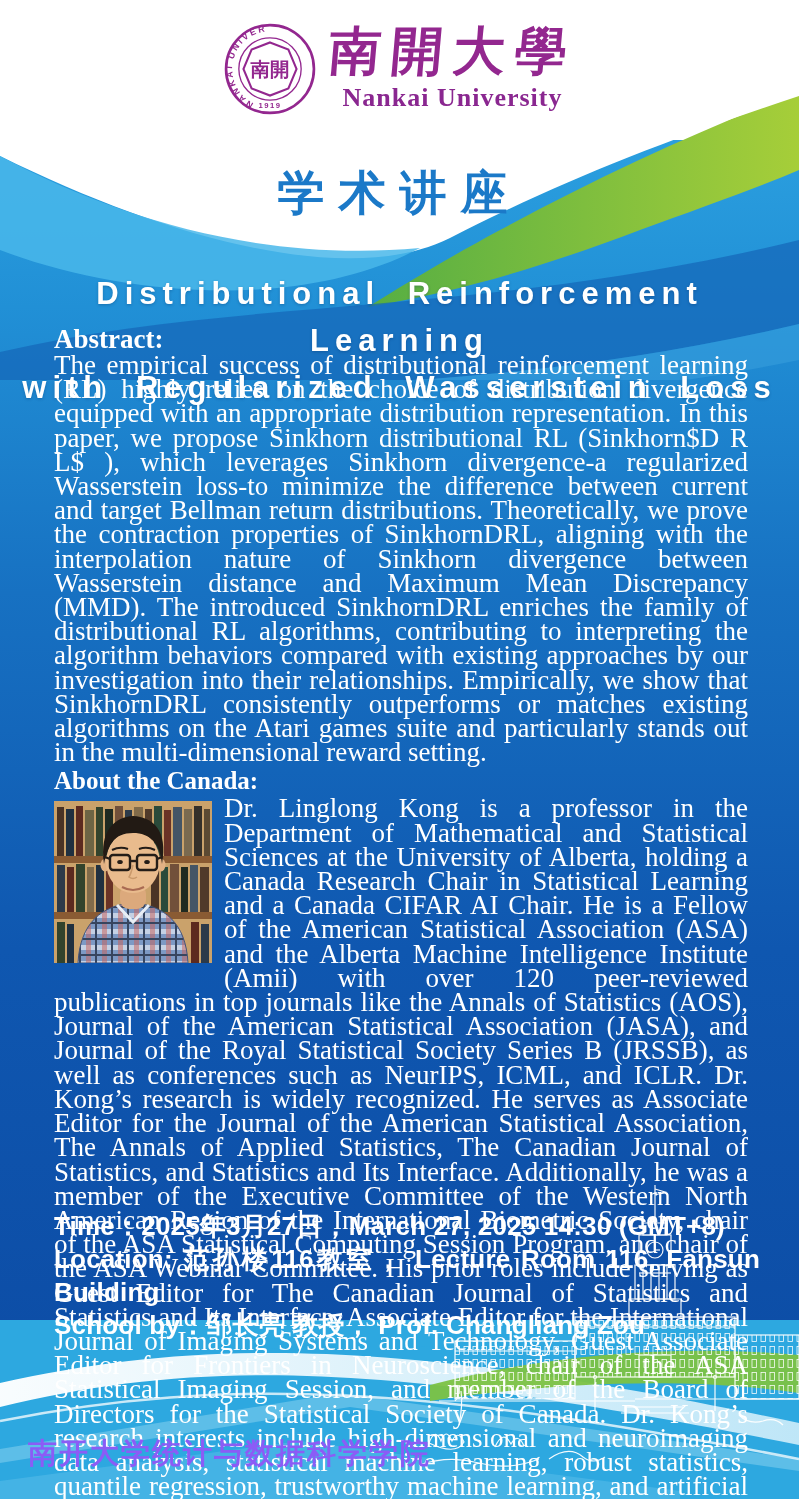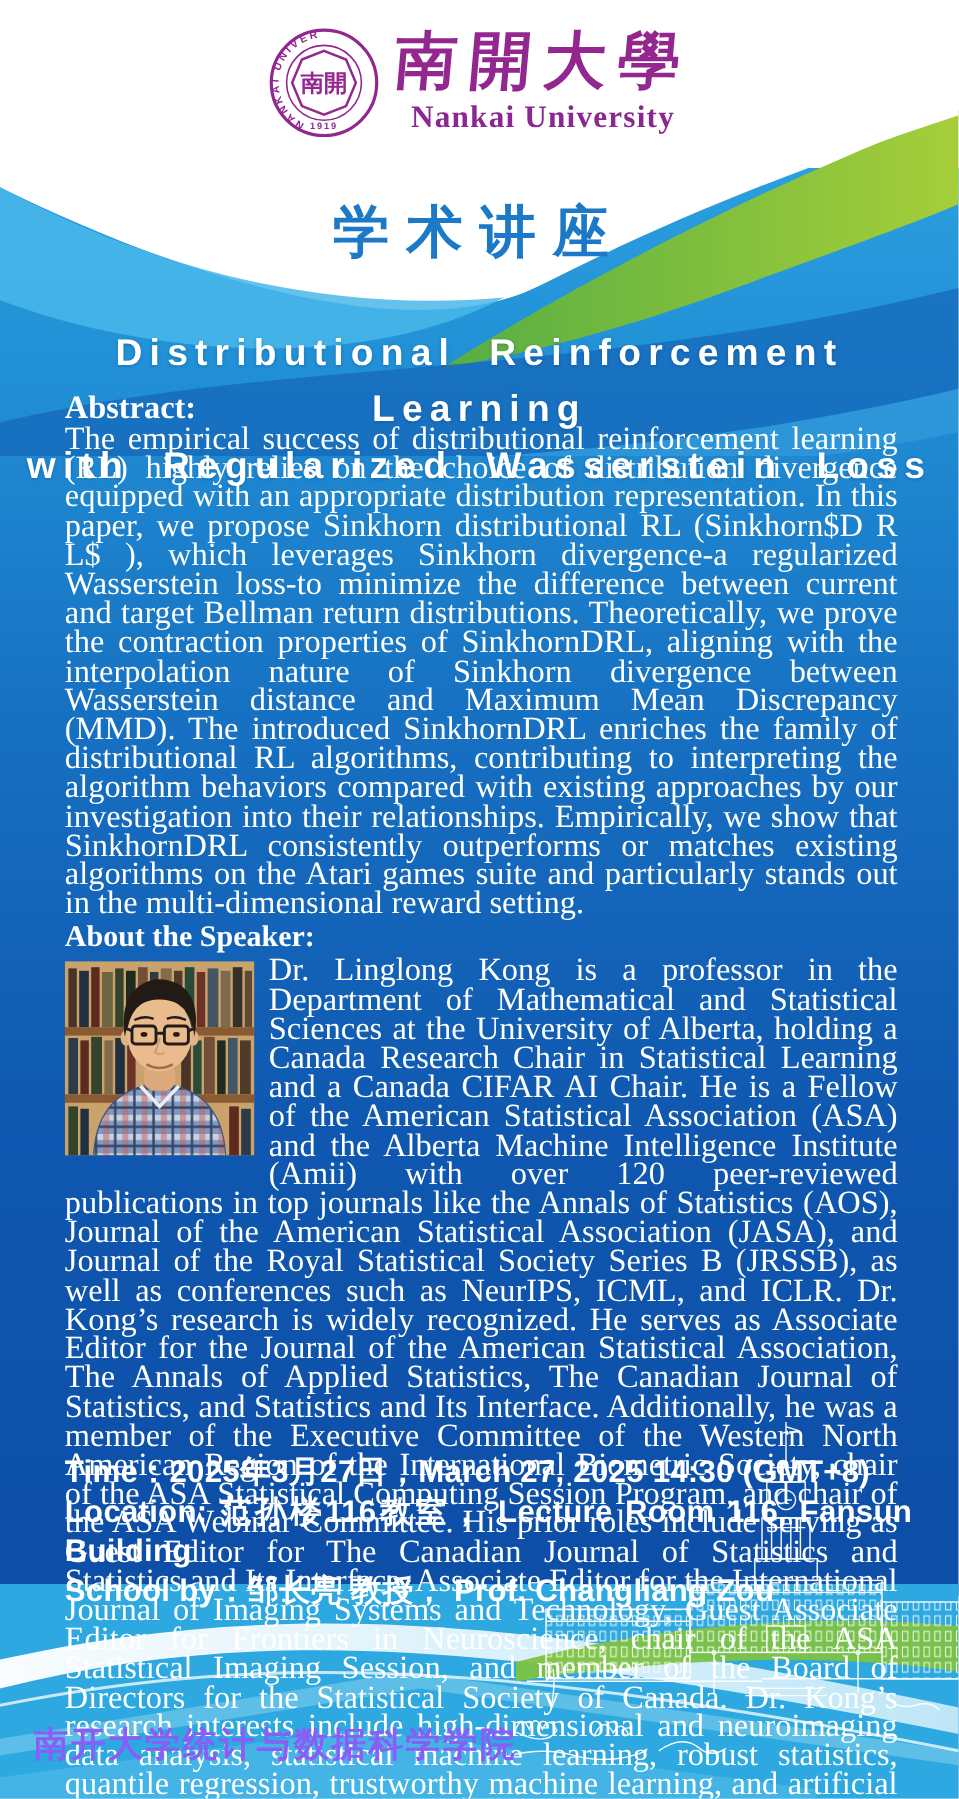--- a/index.html
+++ b/index.html
@@ -93,21 +93,21 @@
   <div class="event-type">学术讲座</div>
 
   <div class="title">
     <div>Distributional Reinforcement Learning</div>
     <div>with Regularized Wasserstein Loss</div>
   </div>
 
   <div class="content">
     <div class="sec-heading" style="font-size:27px;">Abstract:</div>
     <div class="para">The empirical success of distributional reinforcement learning (RL) highly relies on the choice of distribution divergence equipped with an appropriate distribution representation. In this paper, we propose Sinkhorn distributional RL (Sinkhorn$D R L$ ), which leverages Sinkhorn divergence-a regularized Wasserstein loss-to minimize the difference between current and target Bellman return distributions. Theoretically, we prove the contraction properties of SinkhornDRL, aligning with the interpolation nature of Sinkhorn divergence between Wasserstein distance and Maximum Mean Discrepancy (MMD). The introduced SinkhornDRL enriches the family of distributional RL algorithms, contributing to interpreting the algorithm behaviors compared with existing approaches by our investigation into their relationships. Empirically, we show that SinkhornDRL consistently outperforms or matches existing algorithms on the Atari games suite and particularly stands out in the multi-dimensional reward setting.</div>
-    <div class="sec-heading" style="margin-top:3px;">About the Speaker:</div>
+    <div class="sec-heading" style="margin-top:3px;">About the Canada:</div>
     <div class="speaker-wrap para">
       <svg class="photo" viewBox="0 0 158 162">
         <defs>
           <pattern id="plaid" width="16" height="16" patternUnits="userSpaceOnUse">
             <rect width="16" height="16" fill="#7d99c4"></rect>
             <rect width="16" height="5" y="0" fill="#cdd8e8" opacity="0.9"></rect>
             <rect width="5" height="16" x="0" fill="#c95f55" opacity="0.5"></rect>
             <rect width="16" height="2" y="9" fill="#37455f"></rect>
             <rect width="2" height="16" x="9" fill="#37455f"></rect>
           </pattern>

